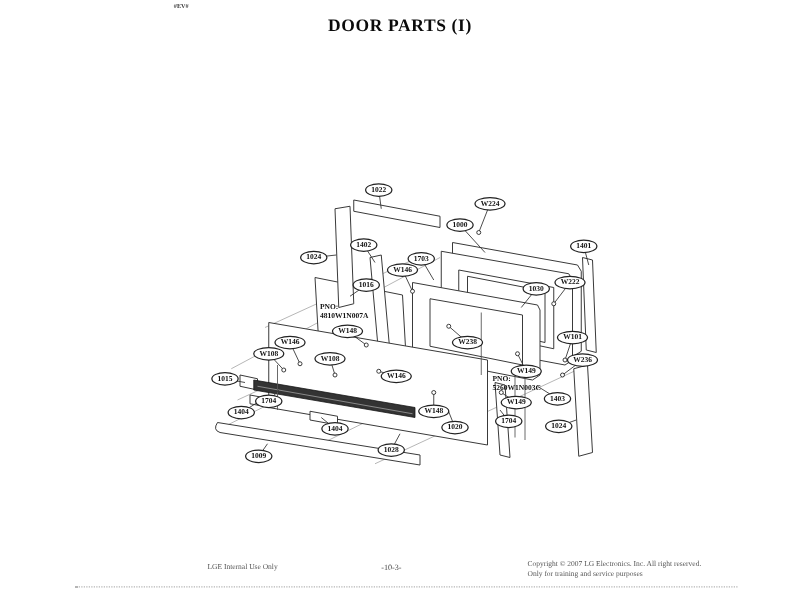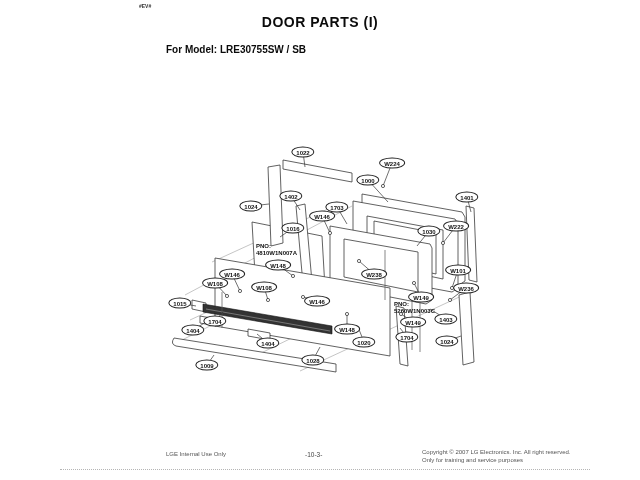--- a/index.html
+++ b/index.html
@@ -1,18 +1,18 @@
 <!DOCTYPE html>
 <html><head>
 <meta charset="utf-8">
 <style>
   html,body{margin:0;padding:0;background:#e8e8e8;}
   .page{
     position:relative;width:640px;height:480px;background:#ffffff;
-    font-family:Liberation Sans, sans-serif;color:#111;overflow:hidden;
+    font-family:Liberation Serif, serif;color:#111;overflow:hidden;
   }
   .rev{position:absolute;left:139px;top:3px;font-size:5px;font-weight:bold;color:#333;letter-spacing:0px;}
   .title{position:absolute;left:0;top:14px;width:640px;margin:0;text-align:center;
     font-size:14px;font-weight:bold;letter-spacing:0.5px;color:#0b0b0b;}
   .model{position:absolute;left:166px;top:44px;font-size:10px;font-weight:bold;color:#0b0b0b;}
   .diagram{position:absolute;left:0;top:0;width:640px;height:480px;}
   #diagram-svg{position:absolute;left:0;top:0;}
   .callout{
     position:absolute;transform:translate(-50%,-50%);
     background:#fff;border:1px solid #222;border-radius:50%;
@@ -28,21 +28,20 @@
   .footer-right{position:absolute;left:422px;top:449px;font-size:6px;color:#555;line-height:1.3;}
   .speckle{position:absolute;left:60px;top:469px;width:530px;border-top:1px dotted #b5b5b5;height:0;}
 </style>
 </head>
 <body>
 
 <div class="page">
 
   <div class="rev">#EV#</div>
   <h1 class="title">DOOR PARTS (I)</h1>
-  <div class="model">For Model: LRE30755SW / SB</div>
 
   <div class="diagram">
     <svg id="diagram-svg" width="640" height="480" viewBox="0 0 640 480">
       <g stroke="#8a8a8a" stroke-width="0.5">
         <line x1="185" y1="295" x2="352" y2="206"></line>
         <line x1="178" y1="342" x2="318" y2="272"></line>
         <line x1="255" y1="356" x2="455" y2="258"></line>
         <line x1="300" y1="371" x2="470" y2="292"></line>
         <line x1="212" y1="262" x2="330" y2="208"></line>
         <line x1="190" y1="320" x2="268" y2="284"></line>

